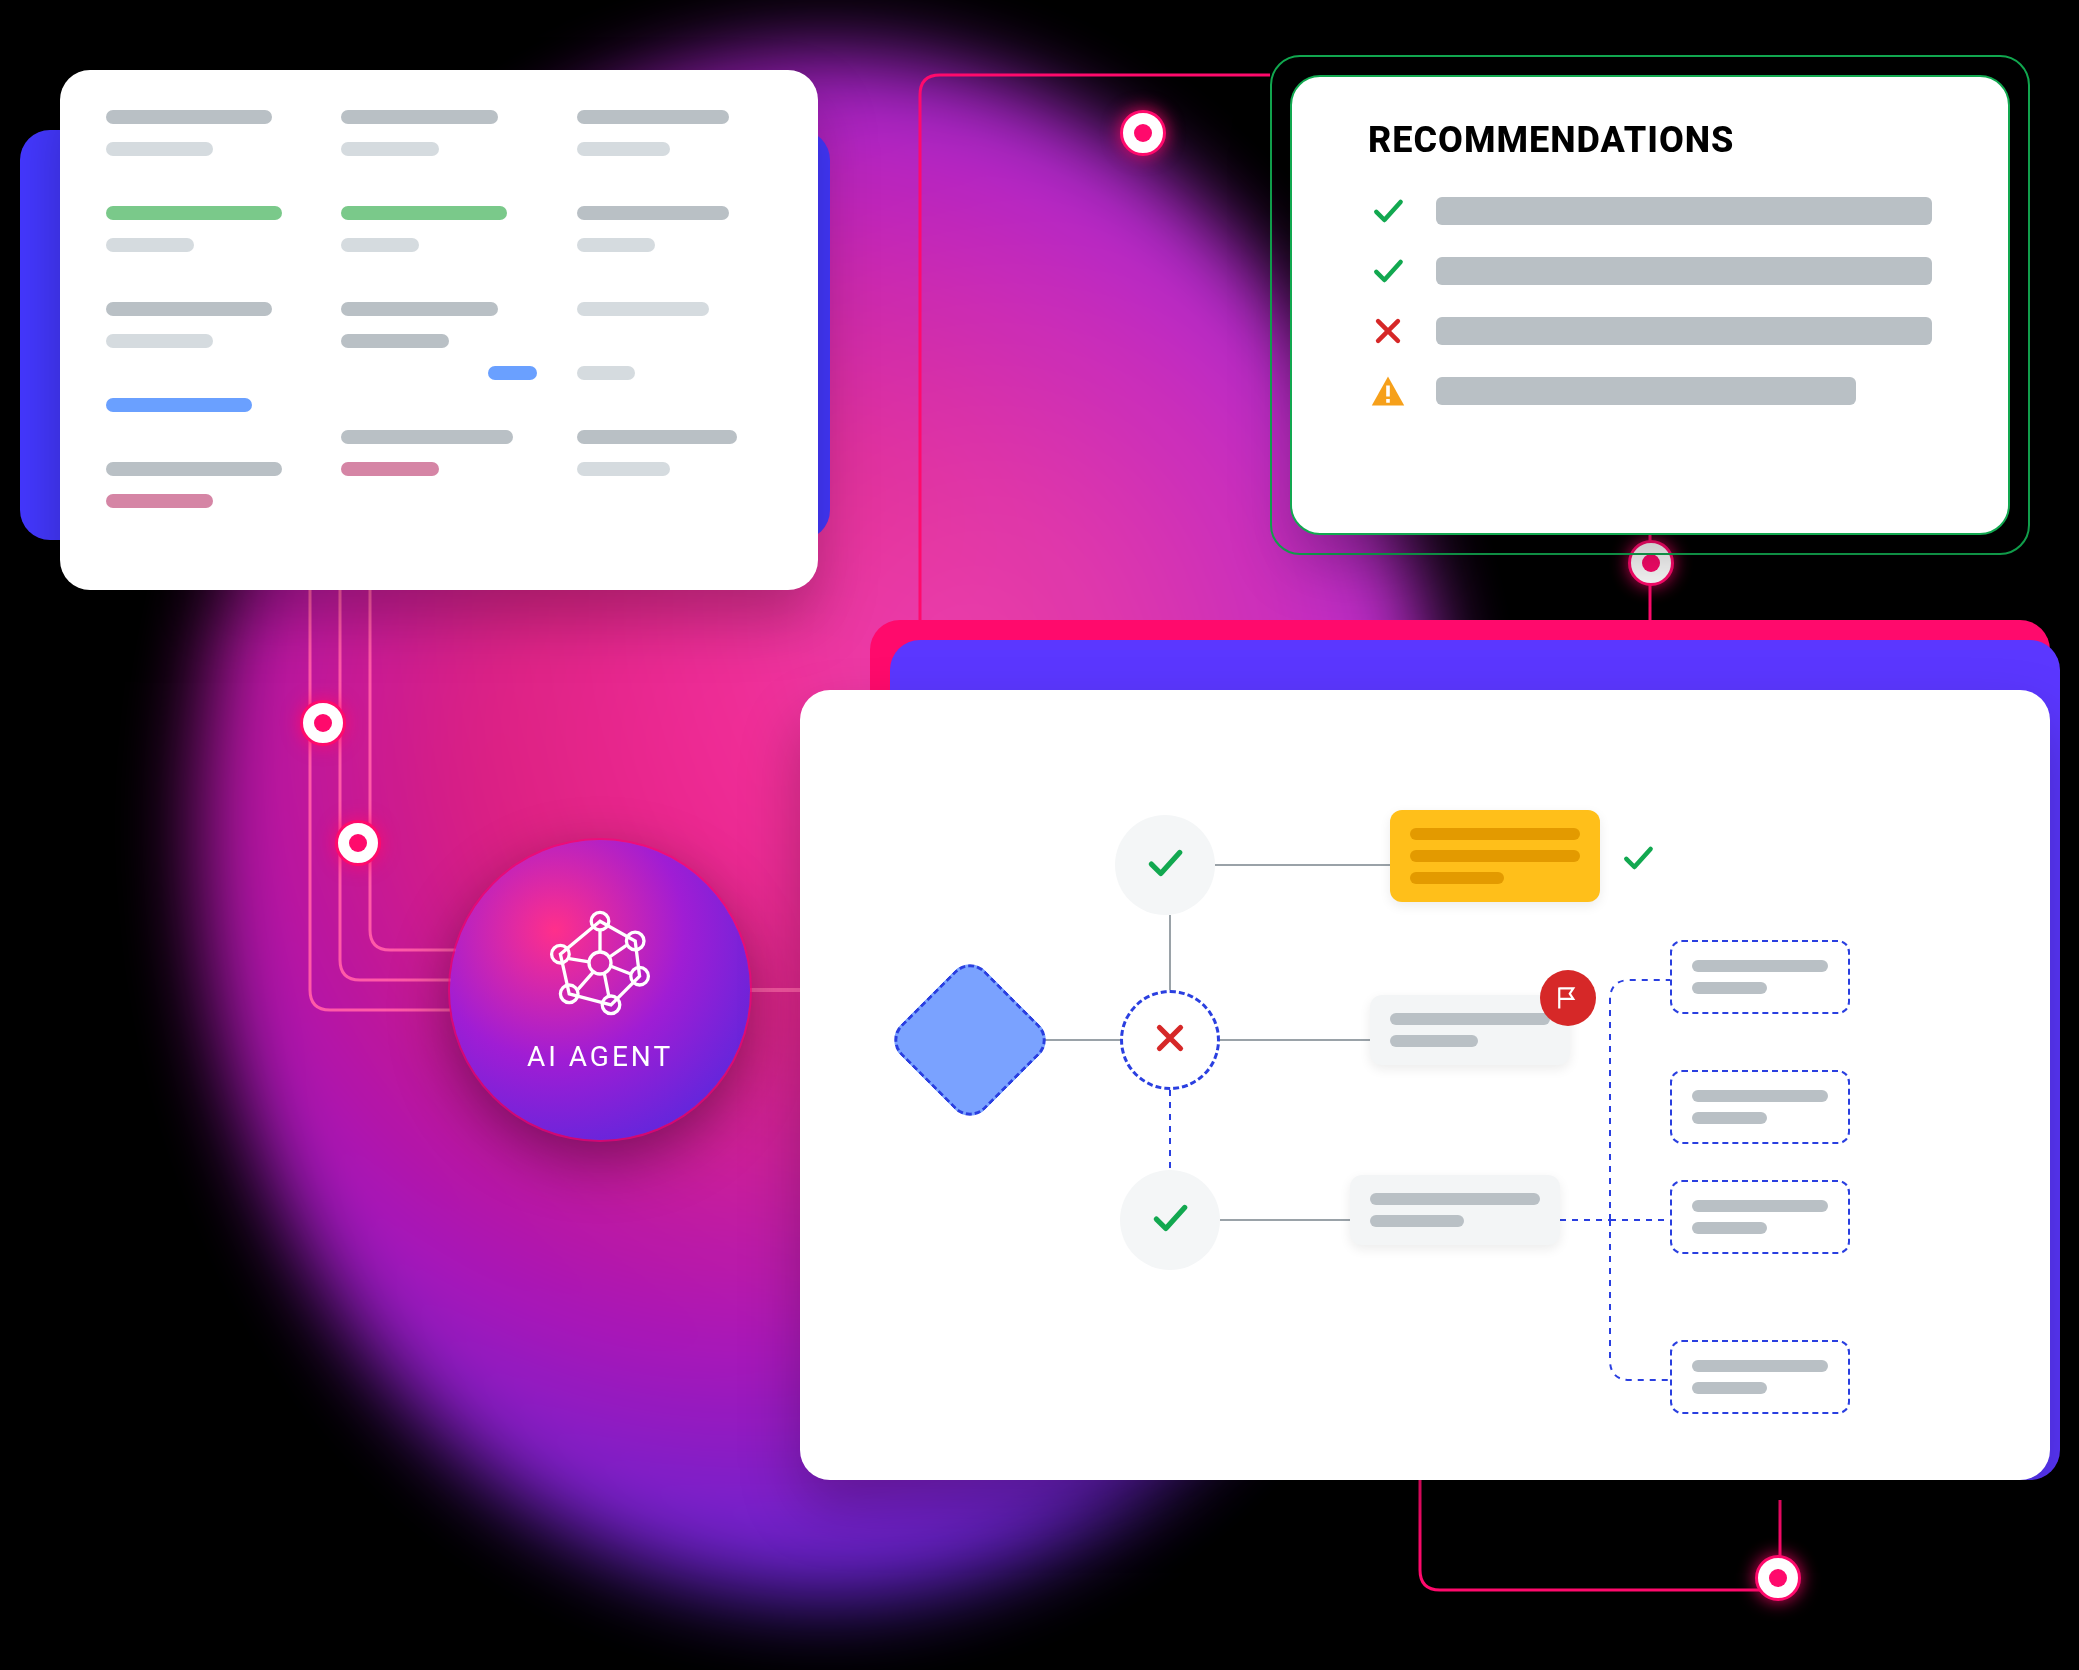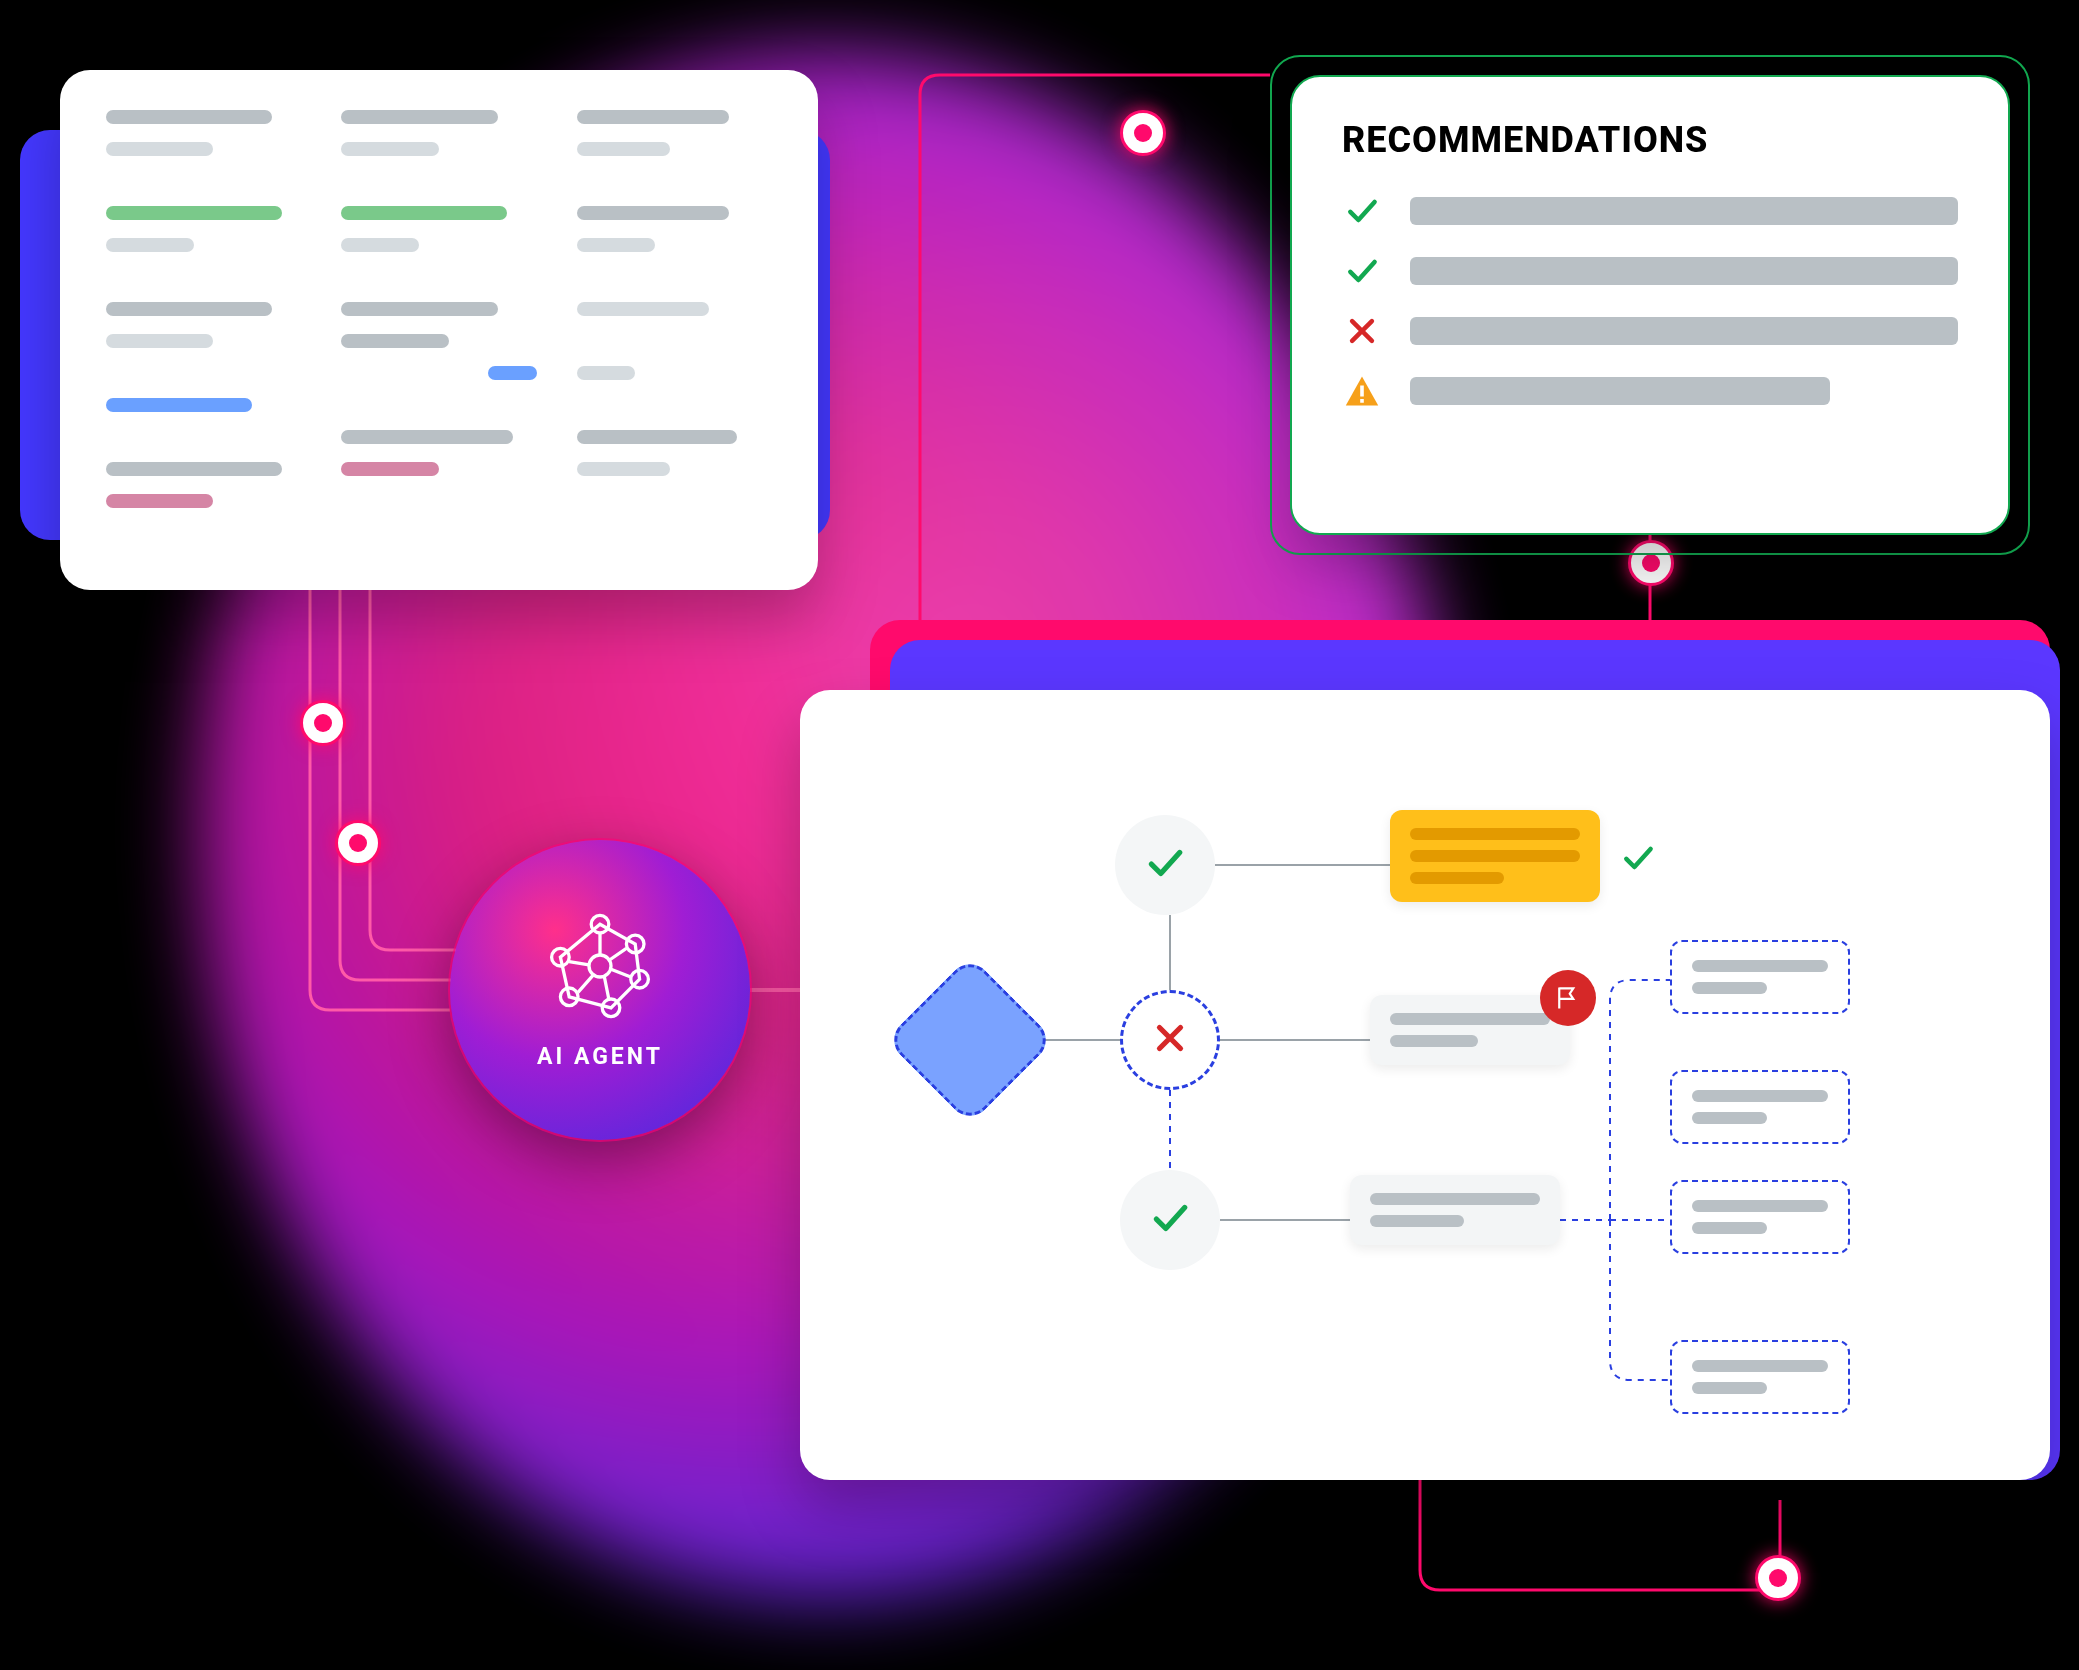--- a/index.html
+++ b/index.html
@@ -56,21 +56,21 @@
   .data-col { flex:1; display:flex; flex-direction:column; gap:18px; }
   .bar { height:14px; border-radius:7px; background:#b9c0c5; }
   .bar.green { background:#7ac98a; }
   .bar.blue  { background:#6aa0ff; }
   .bar.pink  { background:#d585a5; }
   .bar.light { background:#d5dbdf; }
   .spacer { height:14px; }
 
   
   #rec-backer { left:1270px; top:55px; width:760px; height:500px; border:2px solid #12a850; background:transparent; }
-  #rec-card { left:1290px; top:75px; width:720px; height:460px; padding:42px 50px 46px; border:2px solid #12a850; }
+  #rec-card { left:1290px; top:75px; width:720px; height:460px; padding:42px 76px 46px; border:2px solid #12a850; }
   #rec-card h2 { font-size:36px; font-weight:800; letter-spacing:1px; margin-bottom:30px; }
   .rec-row { display:flex; align-items:center; gap:28px; margin-bottom:20px; }
   .rec-icon { width:40px; height:40px; flex:0 0 40px; display:flex; align-items:center; justify-content:center; }
   .rec-bar { flex:1; height:28px; border-radius:6px; background:#b9c0c5; }
 
   
   .ic-check svg, .ic-x svg, .ic-warn svg { width:36px; height:36px; }
   .ic-check path { stroke:#12a850; stroke-width:5; fill:none; stroke-linecap:round; stroke-linejoin:round; }
   .ic-x path { stroke:#d62828; stroke-width:5; fill:none; stroke-linecap:round; }
   .ic-warn path.tri { fill:#f6a01a; }
@@ -78,21 +78,21 @@
 
   
   #agent {
     position:absolute; left:450px; top:840px; width:300px; height:300px; border-radius:50%;
     background: radial-gradient(circle at 35% 30%, #ff2f8b 0%, #a01dd4 45%, #3f2be0 100%);
     box-shadow: 0 0 0 2px rgba(255,0,120,.6), 0 20px 60px rgba(0,0,0,.4);
     display:flex; flex-direction:column; align-items:center; justify-content:center;
     color:#fff;
   }
   #agent svg { width:110px; height:110px; stroke:#fff; fill:none; stroke-width:3; }
-  #agent .label { font-size:23px; font-weight:700; letter-spacing:3px; margin-top:18px; }
+  #agent .label { font-size:28px; font-weight:400; letter-spacing:3px; margin-top:18px; }
 
   
   #wf-back-pink { left:870px; top:620px; width:1180px; height:840px; background:#ff0a6c; }
   #wf-back-purple { left:890px; top:640px; width:1170px; height:840px; background:#5b37ff; }
   #wf-card { left:800px; top:690px; width:1250px; height:790px; padding:50px; }
 
   .wf { position:relative; width:100%; height:100%; }
   .node-circle {
     position:absolute; width:100px; height:100px; border-radius:50%;
     display:flex; align-items:center; justify-content:center;

